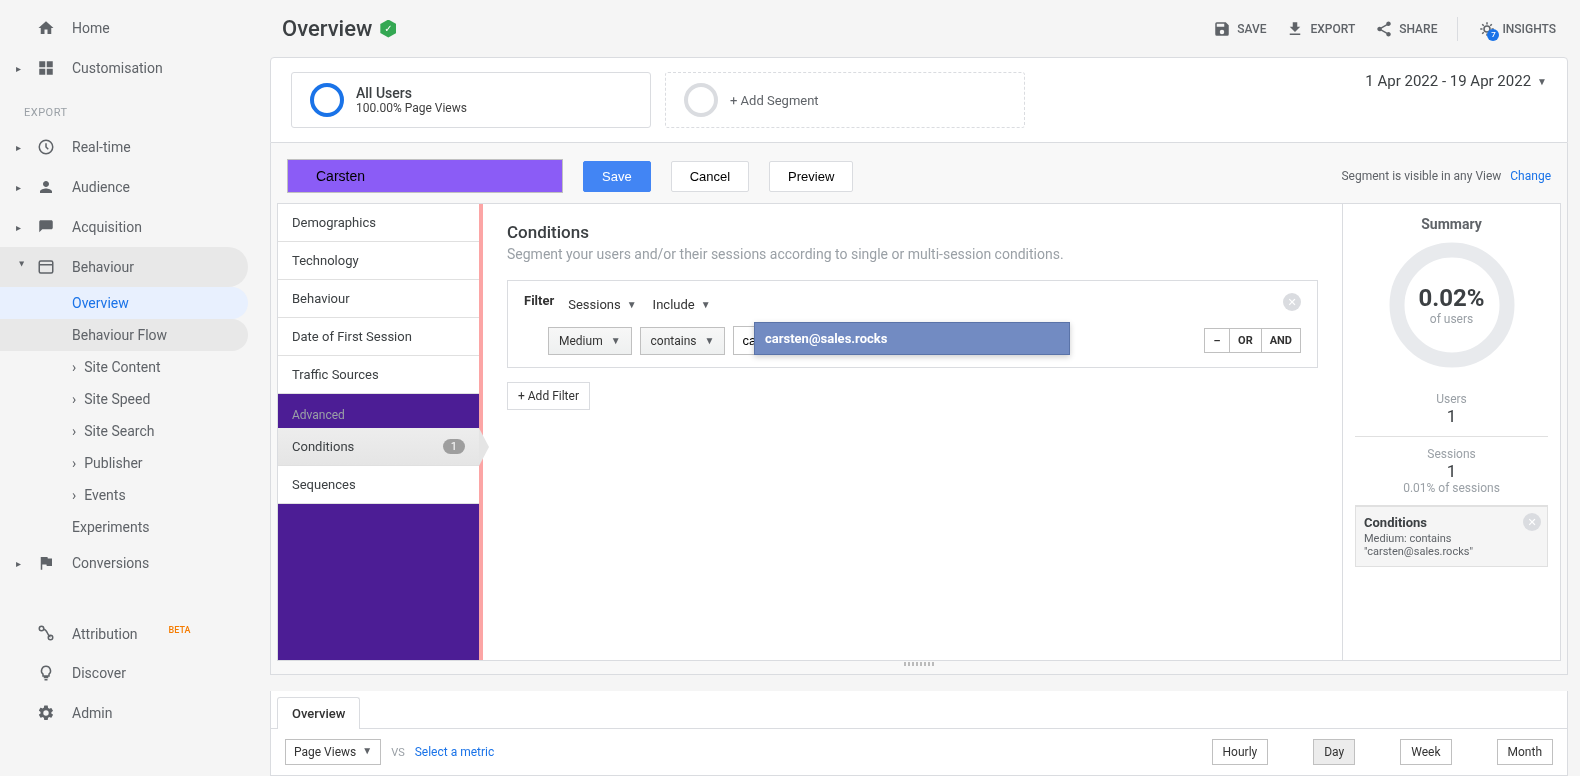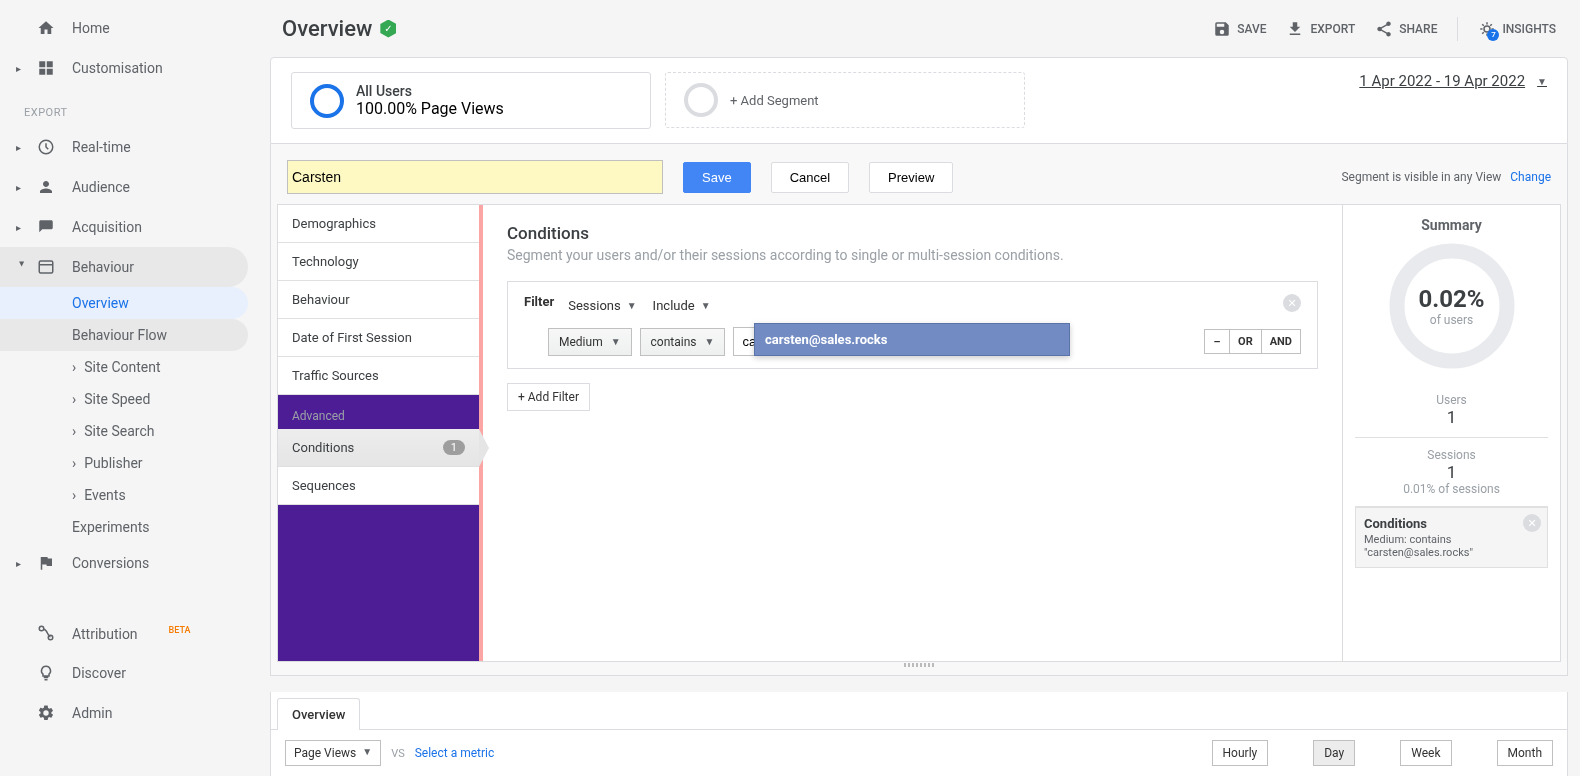--- a/index.html
+++ b/index.html
@@ -122,52 +122,51 @@
       width: 360px;
     }
     .segment-circle {
       width: 34px; height: 34px;
       border: 4px solid #1a73e8;
       border-radius: 50%;
     }
     .segment-circle.empty { border-color: #dadce0; }
     .segment-chip.dashed { border-style: dashed; color: #5f6368; }
     .segment-label { font-weight: 500; font-size: 14px; color: #3c4043; }
-    .segment-sub { font-size: 16px; color: #000000; }
+    .segment-sub { font-size: 12px; color: #404040; }
     .date-range {
       margin-left: auto;
       font-size: 15px;
       color: #3c4043;
       display: flex;
       align-items: center;
-      gap: 12px;
-      cursor: pointer;
-      text-decoration: underline;
+      gap: 6px;
+      cursor: pointer;
     }
     
     
     .editor-wrap {
       margin: 0 12px;
       border: 1px solid #dadce0;
       border-top: none;
       padding: 6px;
       background: #f8f8f8;
     }
     .editor-header {
       padding: 10px;
       display: flex;
       align-items: center;
       gap: 20px;
     }
     .name-input {
-      width: 376px;
-      padding: 8px 4px;
+      width: 276px;
+      padding: 8px 28px;
       border: 1px solid #c0c0c0;
       font-size: 14px;
-      background: #fef9c3;
+      background: #8b5cf6;
     }
     .btn {
       padding: 7px 18px;
       border: 1px solid #dadce0;
       background: white;
       font-size: 13px;
       font-weight: 500;
       cursor: pointer;
       border-radius: 2px;
     }

